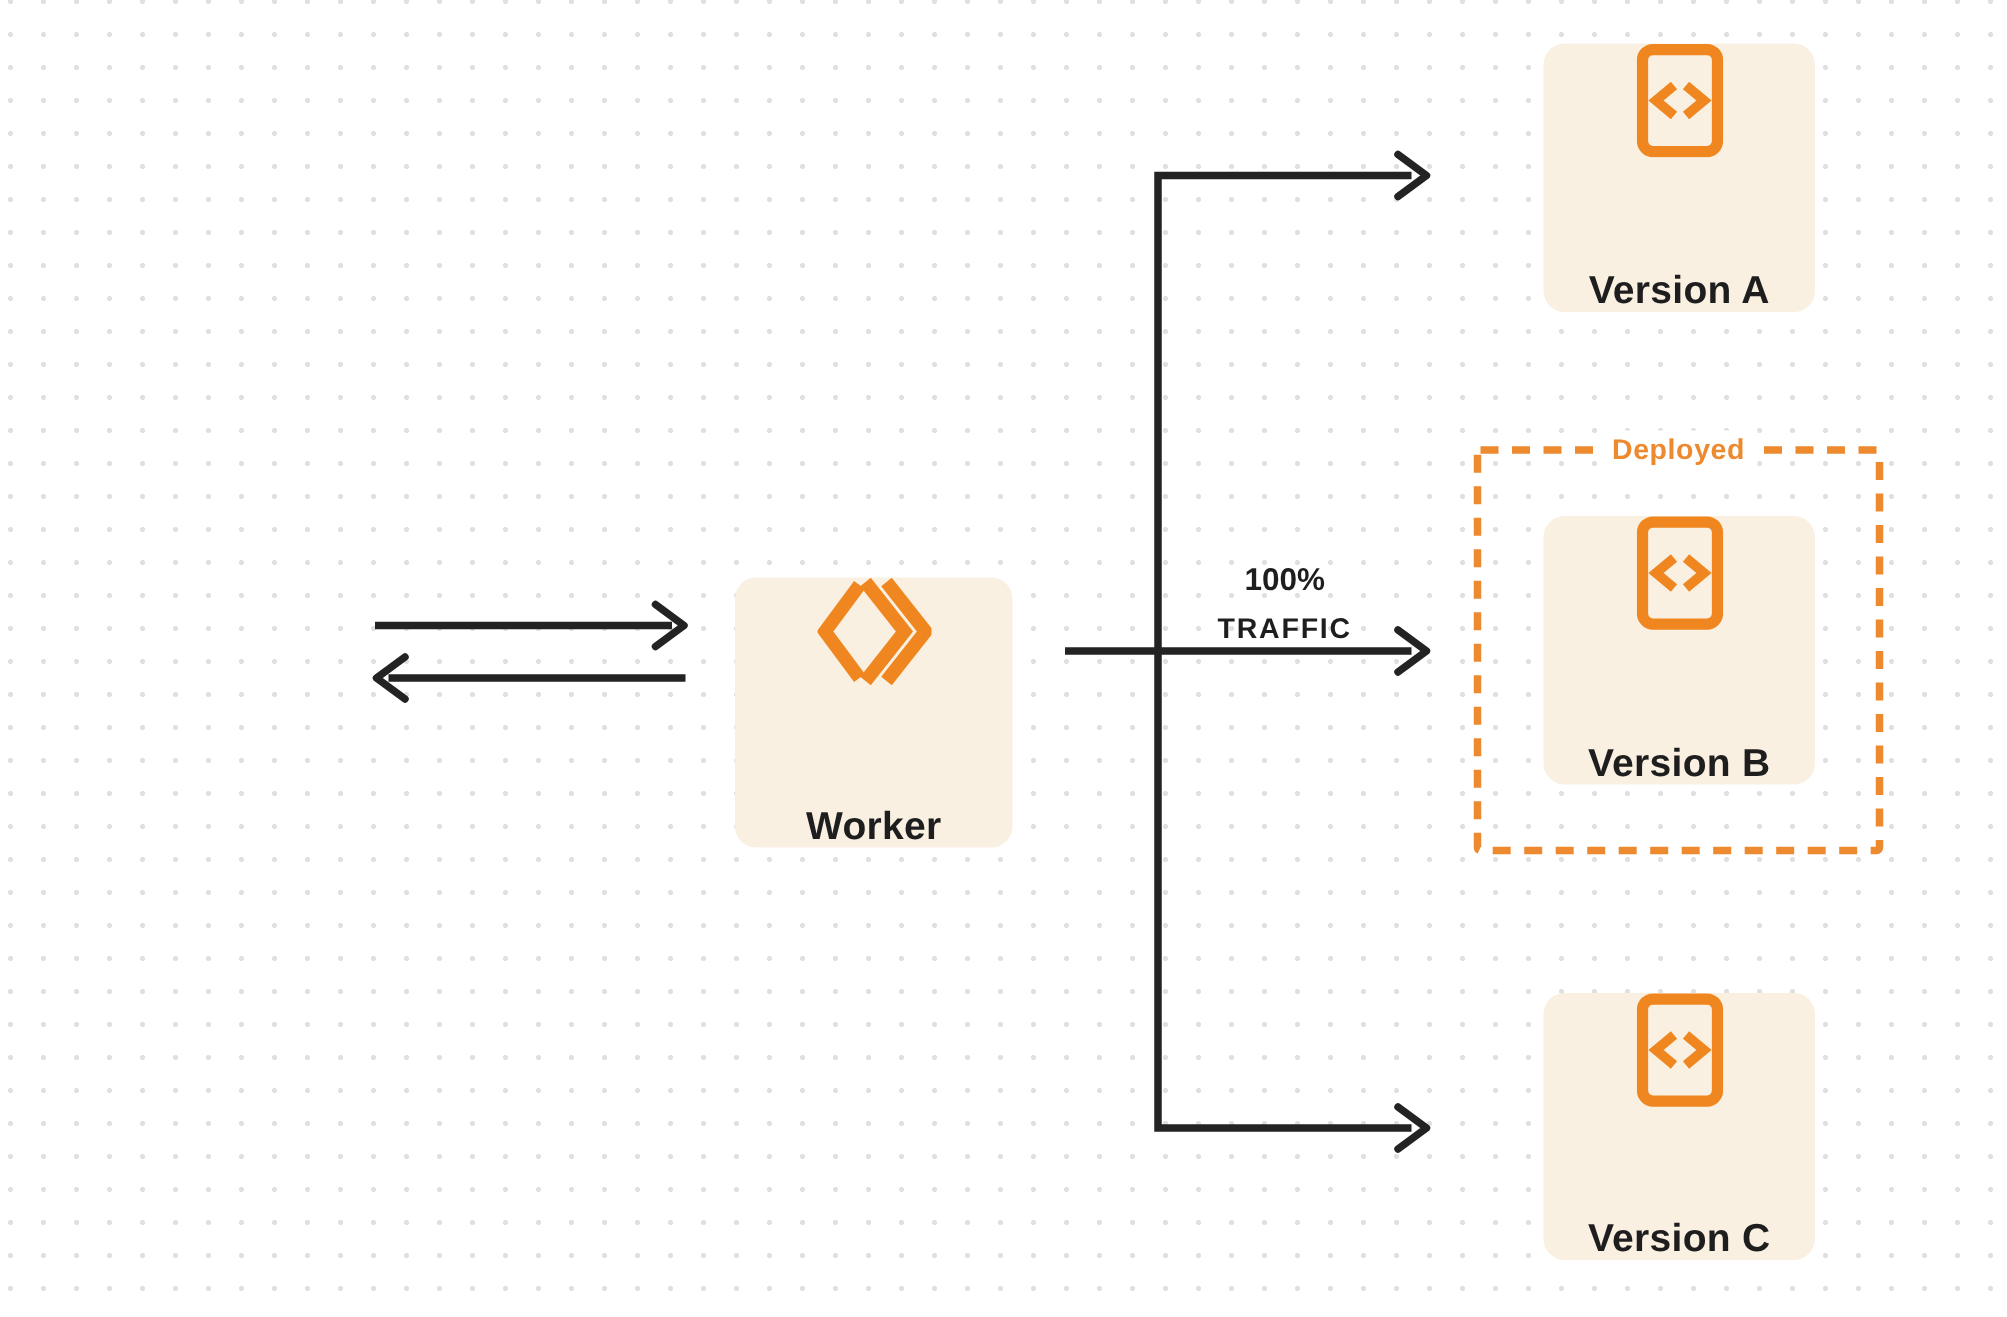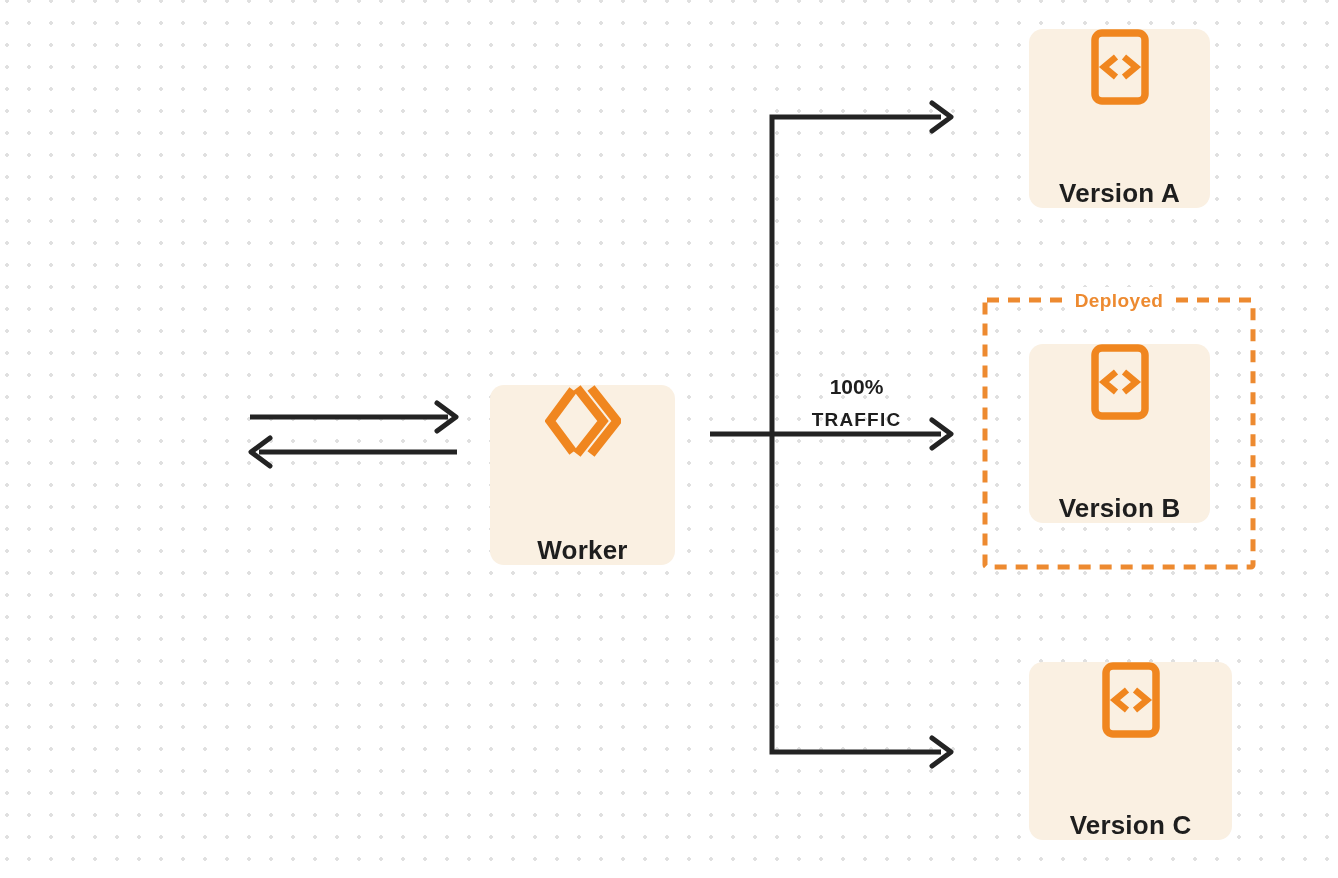--- a/index.html
+++ b/index.html
@@ -34,21 +34,21 @@
     font-size: 26px;
     font-weight: 700;
     color: #1e1e1e;
     letter-spacing: 0.2px;
     line-height: 1.1;
   }
   #client-node    { left: 30px;   top: 343px; width: 183px; height: 182px; }
   #worker-node    { left: 490px;  top: 343px; width: 185px; height: 180px; gap: 15px; margin-top: 42px; }
   #version-a-node { left: 1029px; top: 29px;  width: 181px; height: 179px; gap: 13px; }
   #version-b-node { left: 1029px; top: 344px; width: 181px; height: 179px; gap: 13px; }
-  #version-c-node { left: 1029px; top: 662px; width: 203px; height: 178px; gap: 13px; }
+  #version-c-node { left: 1029px; top: 662px; width: 181px; height: 178px; gap: 13px; }
 
   #traffic-label {
     position: absolute;
     left: 789px; top: 350px;
     width: 135px;
     text-align: center;
     color: #1e1e1e;
     margin-top: 25px;
   }
   #traffic-label .line1 {

